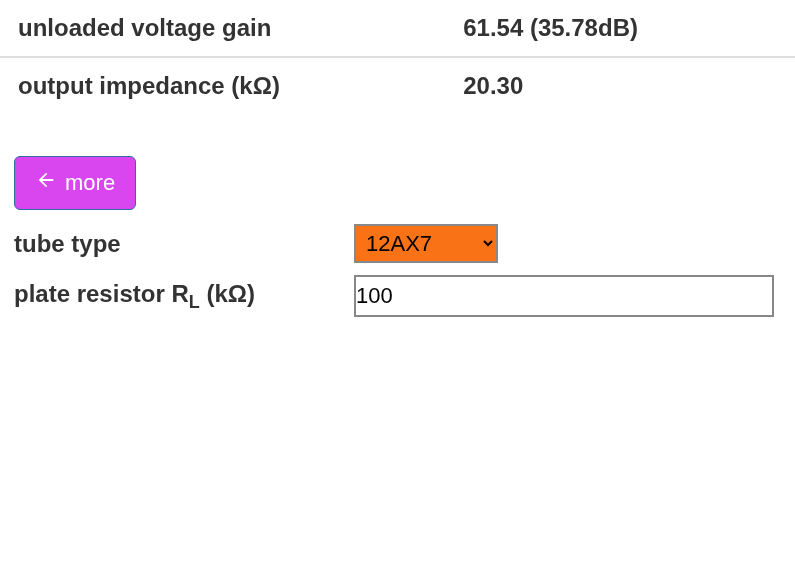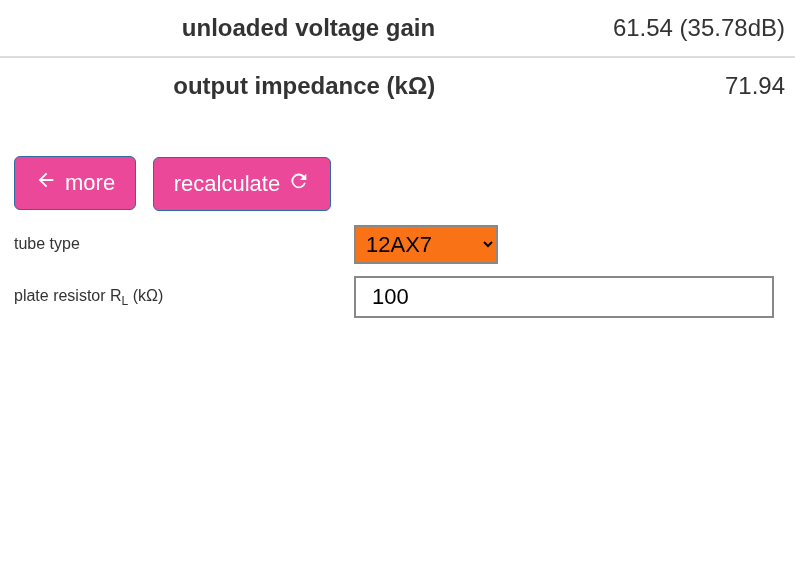--- a/index.html
+++ b/index.html
@@ -8,85 +8,84 @@
     padding: 0;
     font-family: Arial, Helvetica, sans-serif;
     font-size: 24px;
     color: #333;
     background: #fff;
     width: 795px;
   }
   .results-table {
     width: 100%;
     border-collapse: collapse;
-    text-align: right;
   }
   .results-table td {
     padding: 14px 10px 14px 18px;
     vertical-align: middle;
   }
   .results-table tr:first-child td {
     border-bottom: 2px solid #ddd;
   }
   .results-table td.label {
     font-weight: bold;
     width: 56%;
   }
   .results-table td.value {
-    font-weight: normal;
+    font-weight: bold;
   }
   .button-row {
     margin: 42px 0 8px 14px;
   }
   .btn {
     display: inline-flex;
     align-items: center;
     gap: 8px;
-    background: #ec4899;
+    background: #d946ef;
     color: #fff;
     border: 1px solid #2e6da4;
     border-radius: 6px;
     padding: 12px 20px;
     font-size: 22px;
     cursor: pointer;
     margin-right: 10px;
   }
   .btn svg { width: 22px; height: 22px; fill: #fff; }
   .form-table {
     border-collapse: collapse;
     margin-left: 14px;
   }
   .form-table td {
     padding: 6px 8px 6px 0;
     vertical-align: middle;
   }
   .form-table td.flabel {
-    font-weight: normal;
-    font-size: 16px;
+    font-weight: bold;
+    font-size: 24px;
     width: 340px;
     line-height: 1.4;
   }
   .form-table td.flabel sub {
     font-size: 0.75em;
     vertical-align: sub;
   }
   .select-wrap {
     border: 2px solid #888;
     display: inline-block;
   }
   select {
     font-size: 22px;
     padding: 4px 6px;
     border: none;
     background: #f97316;
     min-width: 140px;
   }
   input[type="text"] {
     font-size: 22px;
-    padding: 6px 16px;
+    padding: 6px 0;
     border: 2px solid #888;
     width: 420px;
   }
   .radio-group {
     font-size: 24px;
   }
   .radio-group label {
     margin-right: 20px;
   }
   .radio-group input[type="radio"] {
@@ -100,41 +99,33 @@
 <body>
 
 <table class="results-table">
   <tbody>
       <tr>
     <td class="label">unloaded voltage gain</td>
     <td class="value">61.54 (35.78dB)</td>
   </tr>
   <tr>
     <td class="label">output impedance (kΩ)</td>
-    <td class="value">71.94</td>
+    <td class="value">20.30</td>
   </tr>
 </tbody>
   </table>
 
 <div class="button-row">
   <button class="btn">
     <span>
       <svg viewBox="0 0 24 24">
           <path d="M20 11H7.8l5.6-5.6L12 4l-8 8 8 8 1.4-1.4L7.8 13H20z"></path>
         </svg>
     </span>
     <span>more</span>
-  </button>
-  <button class="btn">
-    <span>recalculate</span>
-    <span>
-      <svg viewBox="0 0 24 24">
-          <path d="M17.65 6.35A8 8 0 1 0 19.5 14h-2.1a6 6 0 1 1-1.4-6.2L13 11h7V4l-2.35 2.35z"></path>
-        </svg>
-    </span>
   </button>
 </div>
 
 <table class="form-table">
   <tbody>
       <tr>
     <td class="flabel">tube type</td>
     <td>
       <span class="select-wrap">
         <select>

